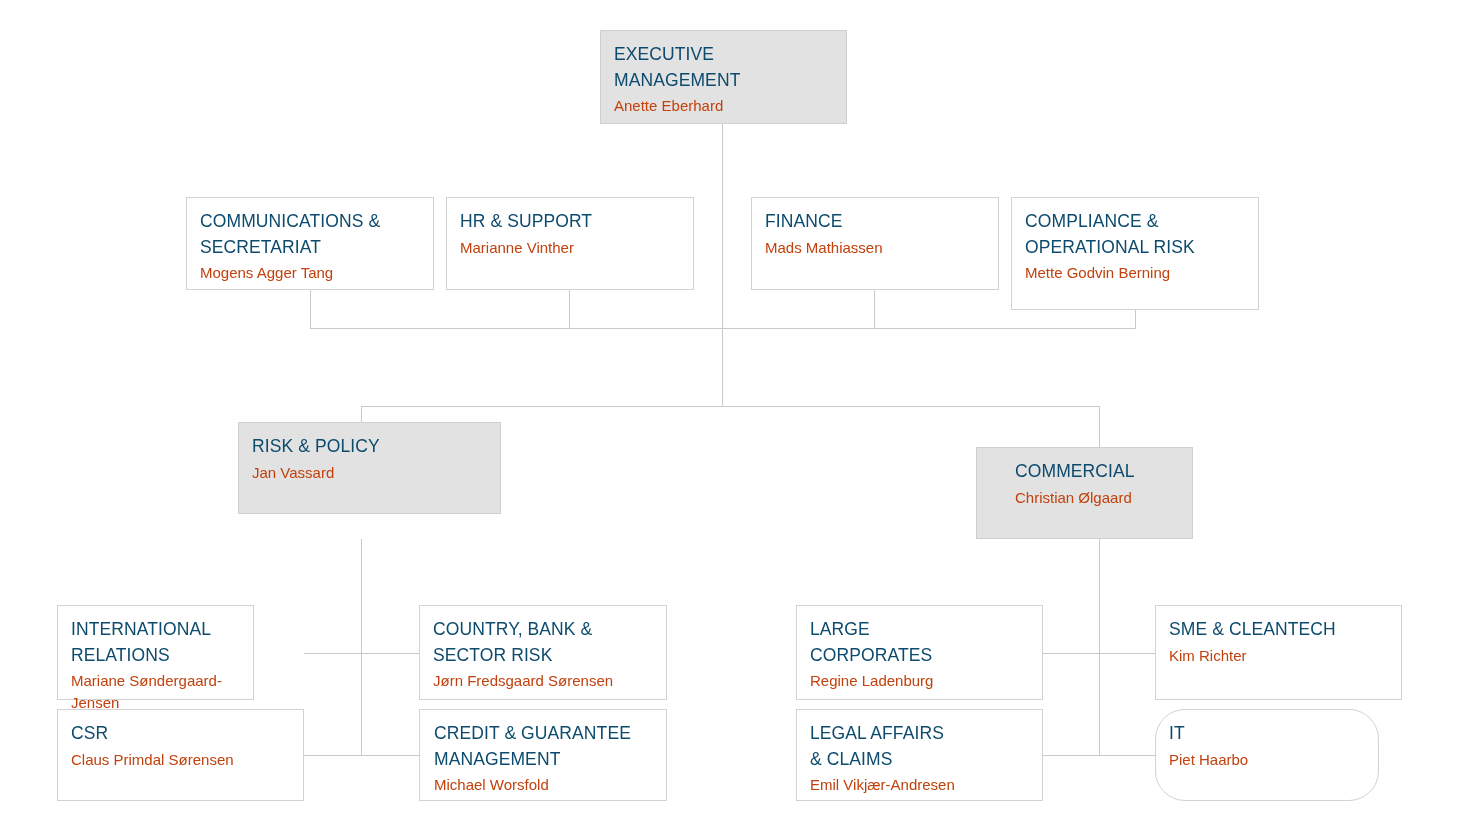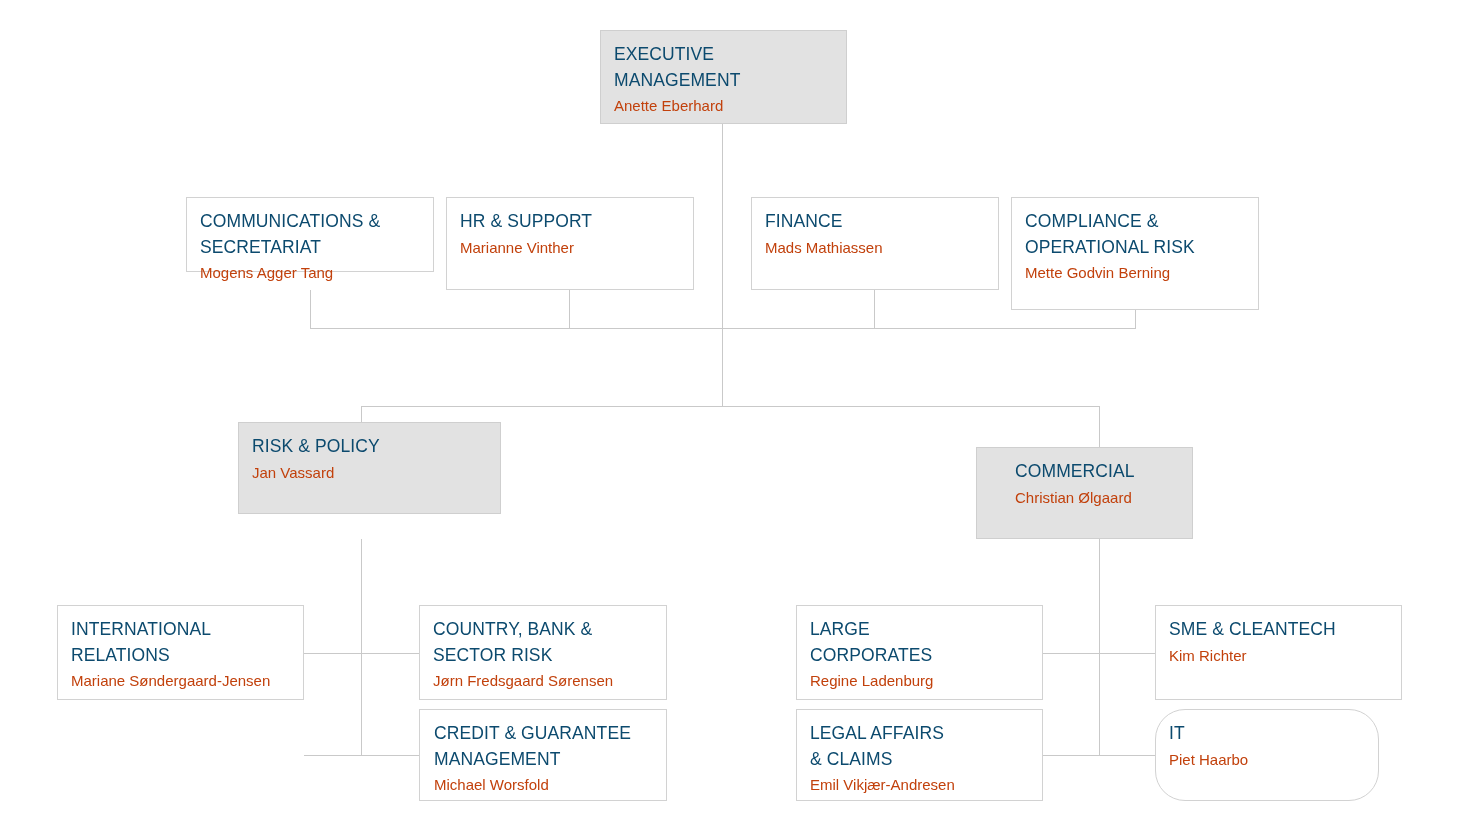--- a/index.html
+++ b/index.html
@@ -81,21 +81,21 @@
   <div class="line v" style="left:1099px; top:539px; height:217px;"></div>
   <div class="line h" style="left:1043px; top:653px; width:112px;"></div>
   <div class="line h" style="left:1043px; top:755px; width:112px;"></div>
 
   <div class="node shaded" style="left:600px; top:30px; width:247px; height:94px;">
     <div class="unit-title">EXECUTIVE
 MANAGEMENT</div>
     <div class="unit-person">Anette Eberhard</div>
   </div>
 
-  <div class="node" style="left:186px; top:197px; width:248px; height:75px;">
+  <div class="node" style="left:186px; top:197px; width:248px; height:93px;">
     <div class="unit-title">COMMUNICATIONS &amp;
 SECRETARIAT</div>
     <div class="unit-person">Mogens Agger Tang</div>
   </div>
 
   <div class="node" style="left:446px; top:197px; width:248px; height:93px;">
     <div class="unit-title">HR &amp; SUPPORT</div>
     <div class="unit-person">Marianne Vinther</div>
   </div>
 
@@ -113,26 +113,30 @@
   <div class="node shaded" style="left:238px; top:422px; width:263px; height:92px;">
     <div class="unit-title">RISK &amp; POLICY</div>
     <div class="unit-person">Jan Vassard</div>
   </div>
 
   <div class="node shaded" style="left:976px; top:447px; width:217px; height:92px;padding-left:38px;">
     <div class="unit-title">COMMERCIAL</div>
     <div class="unit-person">Christian Ølgaard</div>
   </div>
 
-  <div class="node" style="left:57px; top:605px; width:247px; height:95px;">
+  <div class="node" style="left:57px; top:605px; width:197px; height:95px;">
     <div class="unit-title">INTERNATIONAL
 RELATIONS</div>
     <div class="unit-person">Mariane Søndergaard-Jensen</div>
   </div>
 
+  <div class="node" style="left:57px; top:709px; width:247px; height:92px;">
+    <div class="unit-title">CSR</div>
+    <div class="unit-person">Claus Primdal Sørensen</div>
+  </div>
 
   <div class="node" style="left:419px; top:605px; width:248px; height:95px;">
     <div class="unit-title">COUNTRY, BANK &amp;
 SECTOR RISK</div>
     <div class="unit-person">Jørn Fredsgaard Sørensen</div>
   </div>
 
   <div class="node" style="left:419px; top:709px; width:248px; height:92px;padding-left:14px;">
     <div class="unit-title">CREDIT &amp; GUARANTEE
 MANAGEMENT</div>

